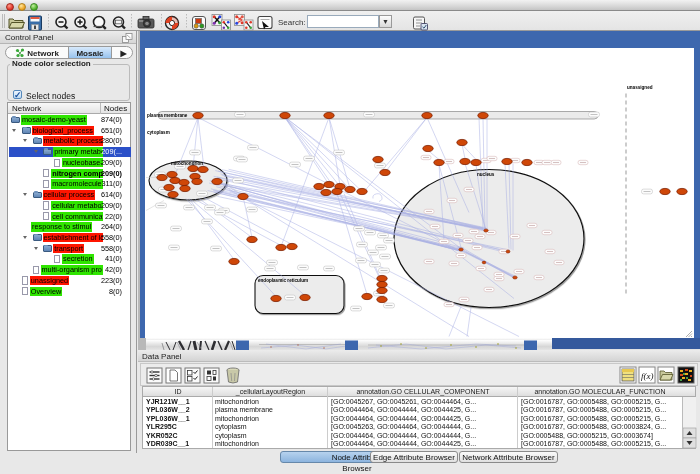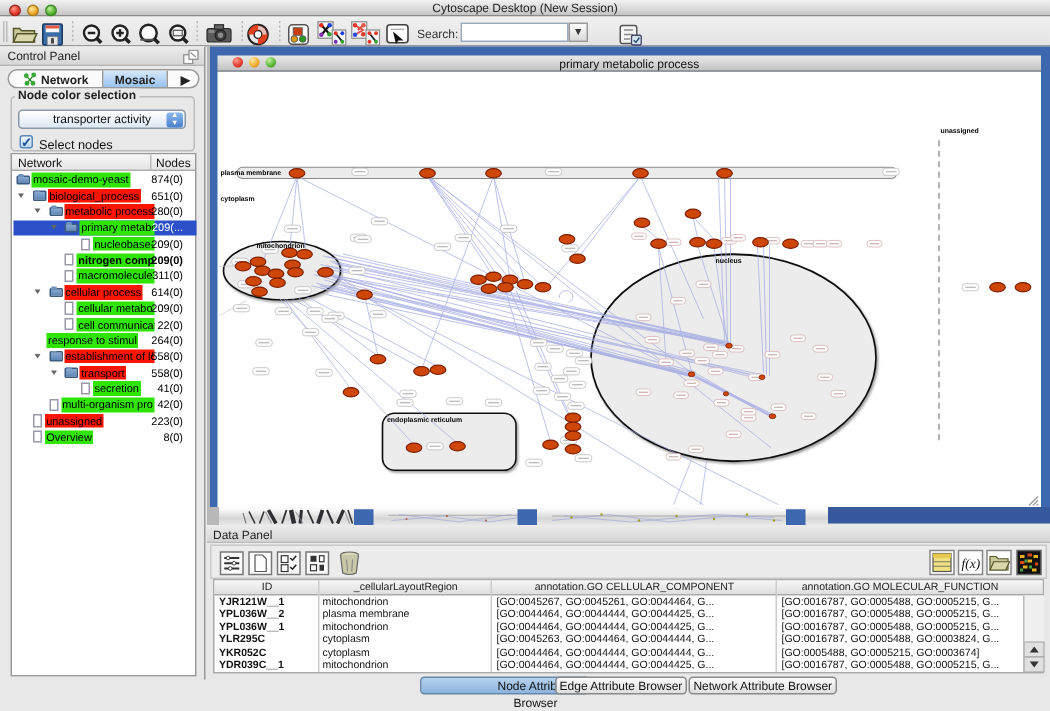--- a/index.html
+++ b/index.html
@@ -91,21 +91,20 @@
 #statusbar { position:absolute; left:0; top:449px; width:700px; height:25px; background:#e8e8e8; }
 #statusbar span { position:absolute; top:13px; font-size:7.5px; color:#222; }
 </style>
 </head>
 <body>
 <div id="app">
   <div id="titlebar">
     <div class="tl t-red"></div>
       <div class="tl t-yel"></div>
       <div class="tl t-grn"></div>
-    <div class="ttext">Cytoscape Desktop (New Session)</div>
   </div>
   <div id="toolbar">
   <svg width="700" height="20" viewBox="0 0 700 20" style="position:absolute;left:0;top:0;">
     <g stroke="#bbb" stroke-width="1">
           <line x1="2.5" y1="3" x2="2.5" y2="17"></line>
           <line x1="4.5" y1="3" x2="4.5" y2="17"></line>
         </g>
 
     <g transform="translate(16,12)">
       <path d="M-7,-4 L-3,-4 L-1.5,-2.5 L7,-2.5 L7,5 L-7,5 Z" fill="#c8c89a" stroke="#55552a" stroke-width="1"></path>
@@ -250,21 +249,20 @@
             <circle cx="2.5" cy="2.5" r="1.6" fill="#3aa83a"></circle>
             <circle cx="7.5" cy="2" r="1.6" fill="#3aa83a"></circle>
             <circle cx="3" cy="7.5" r="1.6" fill="#3aa83a"></circle>
             <circle cx="7" cy="7.5" r="1.6" fill="#3aa83a"></circle>
           </svg> Network</div>
       <div class="seg" id="tab-mosaic">Mosaic</div>
       <div class="seg" id="tab-arrow">▶</div>
     </div>
     <div id="grpbox"></div>
     <div id="grplbl">Node color selection</div>
-    <div id="combo">transporter activity<div id="combobtn">▲<br>▼</div></div>
     <div id="checkbox">✓</div>
     <div id="chklbl">Select nodes</div>
     <div id="treebox">
       <div id="treehead">
           <span class="c1">Network</span>
           <span class="vline"></span>
           <span class="c2">Nodes</span>
         </div>
       <div id="treerows2">
       <div class="trow" style="top:11.5px;">
@@ -356,26 +354,20 @@
       <div class="trow" style="top:183.0px;">
             <span class="file" style="left:12.8px;"></span>
             <span class="lbl g" style="left:20.8px;max-width:73px;">Overview</span>
             <span class="cnt">8(0)</span>
           </div>
       </div>
     </div>
   </div>
   <div id="desktop">
     <div id="netwin">
-      <div id="nettitle">
-        <div class="tl" style="left:10px; background:radial-gradient(circle at 35% 30%, #ff9a8a, #e33b2e 60%, #b01a10);"></div>
-        <div class="tl" style="left:21px; background:radial-gradient(circle at 35% 30%, #ffe9a0, #f0a829 60%, #c07c10);"></div>
-        <div class="tl" style="left:32px; background:radial-gradient(circle at 35% 30%, #c2f0a0, #57b632 60%, #2f8012);"></div>
-        <div class="ttext">primary metabolic process</div>
-      </div>
       <div id="netcanvas">
         <svg id="net" width="549" height="290" viewBox="146 47.5 549 290">
             <defs>
               <filter id="sh" x="-20%" y="-20%" width="150%" height="150%">
                 <feDropShadow dx="1" dy="1.2" stdDeviation="0.6" flood-color="#777" flood-opacity="0.7"></feDropShadow>
               </filter>
             </defs>
             <rect x="159" y="111" width="440" height="7.5" rx="3.75" fill="#ebebeb" stroke="#888" stroke-width="0.7"></rect>
             <ellipse cx="189" cy="180" rx="39" ry="19.5" fill="#ececec" stroke="#111" stroke-width="1.1" filter="url(#sh)"></ellipse>
             <ellipse cx="490" cy="238" rx="95" ry="69" fill="#ececec" stroke="#111" stroke-width="1.2" filter="url(#sh)"></ellipse>

